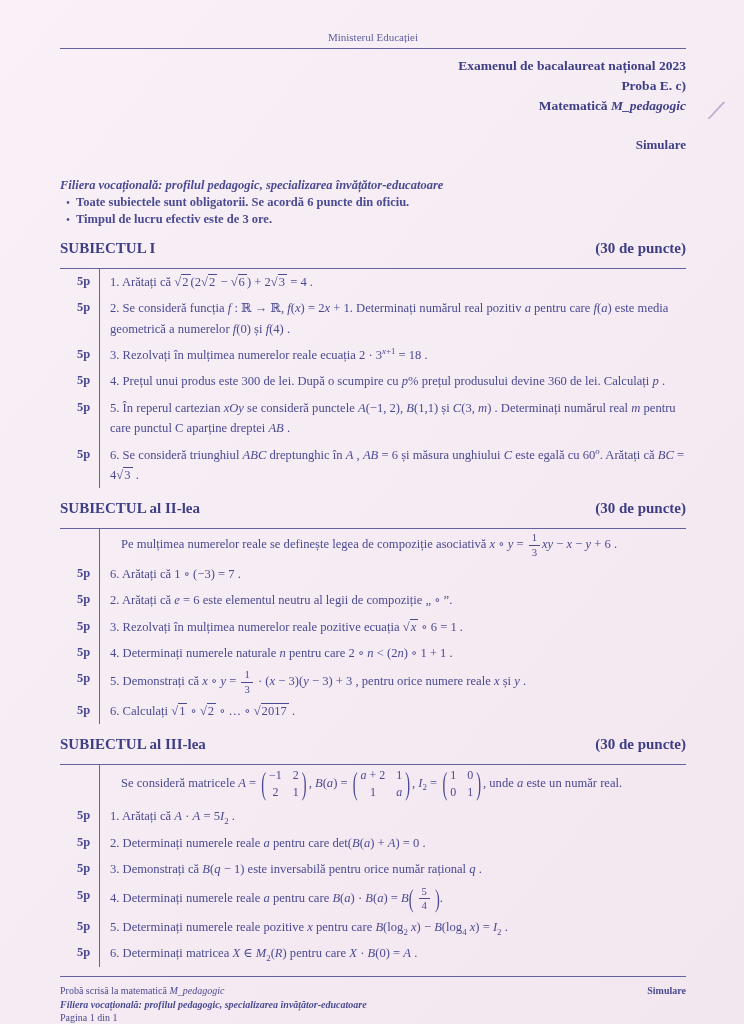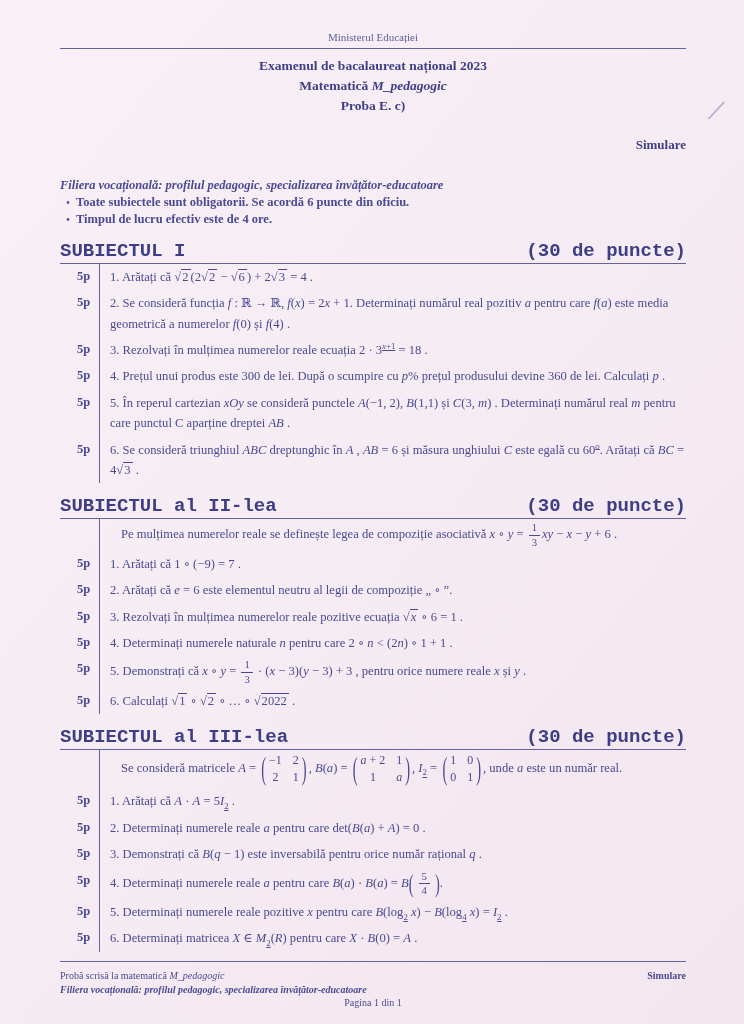--- a/index.html
+++ b/index.html
@@ -10,80 +10,80 @@
   body{
     font-family:"Liberation Serif","DejaVu Serif",serif;
     color:var(--ink);
     background:linear-gradient(130deg,#f9f1f7 0%,var(--paper) 45%,var(--paper2) 100%);
     position:relative;
   }
   .page{width:744px;height:736px;padding:30px 58px 0 60px;position:relative;}
   
   .hdr-min{text-align:center;font-size:11px;line-height:1.35;color:#5d5da0;}
   .rule{border:none;border-top:1.5px solid var(--line);margin:3px 0 7px;}
-  .hdr-title{text-align:center;font-weight:bold;font-size:13.5px;line-height:1.5;color:var(--ink-strong);}
+  .hdr-title{text-align:right;font-weight:bold;font-size:13.5px;line-height:1.5;color:var(--ink-strong);}
   .simulare{text-align:right;font-weight:bold;font-size:13px;margin-top:20px;color:var(--ink-strong);}
   
   .notes{margin-top:24px;font-size:12.5px;}
   .filiera{font-weight:bold;font-style:italic;line-height:1.4;}
   .bullet-line{font-weight:bold;line-height:1.35;display:flex;}
   .bullet-marker{width:16px;text-align:center;flex:none;font-size:10px;padding-top:2px;}
   
   .subject{margin-top:12px;}
-  .subject-head{display:flex;justify-content:space-between;font-weight:bold;font-size:19px;color:var(--ink-strong);padding-bottom:1px;border-bottom:1.8px solid var(--line);font-family:Liberation Mono, monospace;}
+  .subject-head{display:flex;justify-content:space-between;font-weight:bold;font-size:15px;color:var(--ink-strong);padding-bottom:11px;border-bottom:1.8px solid var(--line);}
   .item-row{display:flex;align-items:flex-start;}
   .pts-cell{flex:0 0 39px;font-weight:bold;font-size:12.5px;padding:5px 0 0 17px;}
   .content-cell{flex:1;border-left:1.6px solid var(--line);padding:3px 0 3px 10px;font-size:12.6px;line-height:1.62;}
   .intro-row .content-cell{padding-left:21px;}
   
   i{font-style:italic;}
-  sup,sub{font-size:0.7em;line-height:0;text-decoration:underline;}
+  sup,sub{font-size:0.7em;line-height:0;}
   .sqrt{white-space:nowrap;}
   .sqrt .rad{border-top:1.1px solid currentColor;padding:0 2px 0 1px;}
   .frac{display:inline-flex;flex-direction:column;vertical-align:middle;text-align:center;font-size:0.85em;line-height:1.05;margin:0 2px;}
   .frac .fn{padding:0 3px 1px;border-bottom:1px solid currentColor;}
   .frac .fd{padding-top:1px;}
   .mat{display:inline-flex;align-items:center;vertical-align:middle;margin:0 2px;}
   .mgrid{display:inline-grid;column-gap:11px;row-gap:1px;text-align:center;margin:0 3px;line-height:1.3;font-size:0.95em;}
   .paren{display:inline-block;font-size:1.15em;line-height:1;transform:scaleY(2.15);transform-origin:center;font-weight:400;}
   .bigpar{display:inline-flex;align-items:center;vertical-align:middle;}
   .bigpar .paren{transform:scaleY(1.8);}
   .parbody{margin:0 3px;}
   
   .footer{margin-top:9px;font-size:10px;}
   .f-line1{display:flex;justify-content:space-between;line-height:1.4;}
   .f-simulare{font-weight:bold;}
   .f-line2{font-weight:bold;font-style:italic;line-height:1.35;}
-  .f-line3{text-align:center;line-height:1.4;font-family:Liberation Serif, serif;}
+  .f-line3{text-align:left;line-height:1.4;font-family:Liberation Serif, serif;}
   
   .artifact{position:absolute;top:96px;right:26px;color:var(--artifact);font-size:26px;transform:rotate(12deg);opacity:0.55;font-family:"DejaVu Sans",sans-serif;}
 </style>
 </head>
 <body>
 
 <div class="page">
 
   <header>
     <div class="hdr-min">Ministerul Educației</div>
     <hr class="rule">
     <div class="hdr-title">Examenul de bacalaureat național 2023</div>
+    <div class="hdr-title">Proba E. c)</div>
     <div class="hdr-title">Matematică <i>M_pedagogic</i></div>
-    <div class="hdr-title">Proba E. c)</div>
     <div class="simulare">Simulare</div>
   </header>
 
   <section class="notes">
     <div class="filiera">Filiera vocațională: profilul pedagogic, specializarea învățător-educatoare</div>
     <div class="bullet-line">
       <span class="bullet-marker">•</span>
       <span>Toate subiectele sunt obligatorii. Se acordă 6 puncte din oficiu.</span>
     </div>
     <div class="bullet-line">
       <span class="bullet-marker">•</span>
-      <span>Timpul de lucru efectiv este de 4 ore.</span>
+      <span>Timpul de lucru efectiv este de 3 ore.</span>
     </div>
   </section>
 
   <main>
       <section class="subject">
         <div class="subject-head">
           <span>SUBIECTUL I</span>
           <span>(30 de puncte)</span>
         </div>
         <div class="subject-body">
@@ -121,21 +121,21 @@
         <div class="subject-body">
           <div class="item-row intro-row">
             <span class="pts-cell"></span>
             <div class="content-cell">Pe mulțimea numerelor reale se definește legea de compoziție asociativă <i>x</i> ∘ <i>y</i> = <span class="frac">
                 <span class="fn">1</span>
                 <span class="fd">3</span>
               </span><i>xy</i> − <i>x</i> − <i>y</i> + 6 .</div>
           </div>
           <div class="item-row">
             <span class="pts-cell">5p</span>
-            <div class="content-cell">1. Arătați că 1 ∘ (−9) = 7 .</div>
+            <div class="content-cell">6. Arătați că 1 ∘ (−3) = 7 .</div>
           </div>
           <div class="item-row">
             <span class="pts-cell">5p</span>
             <div class="content-cell">2. Arătați că <i>e</i> = 6 este elementul neutru al legii de compoziție „ ∘ ”.</div>
           </div>
           <div class="item-row">
             <span class="pts-cell">5p</span>
             <div class="content-cell">3. Rezolvați în mulțimea numerelor reale pozitive ecuația <span class="sqrt">√<span class="rad"><i>x</i></span></span> ∘ 6 = 1 .</div>
           </div>
           <div class="item-row">
@@ -144,21 +144,21 @@
           </div>
           <div class="item-row">
             <span class="pts-cell">5p</span>
             <div class="content-cell">5. Demonstrați că <i>x</i> ∘ <i>y</i> = <span class="frac">
                 <span class="fn">1</span>
                 <span class="fd">3</span>
               </span> · (<i>x</i> − 3)(<i>y</i> − 3) + 3 , pentru orice numere reale <i>x</i> și <i>y</i> .</div>
           </div>
           <div class="item-row">
             <span class="pts-cell">5p</span>
-            <div class="content-cell">6. Calculați <span class="sqrt">√<span class="rad">1</span></span> ∘ <span class="sqrt">√<span class="rad">2</span></span> ∘ … ∘ <span class="sqrt">√<span class="rad">2022</span></span> .</div>
+            <div class="content-cell">6. Calculați <span class="sqrt">√<span class="rad">1</span></span> ∘ <span class="sqrt">√<span class="rad">2</span></span> ∘ … ∘ <span class="sqrt">√<span class="rad">2017</span></span> .</div>
           </div>
         </div>
       </section>
       <section class="subject">
         <div class="subject-head">
           <span>SUBIECTUL al III-lea</span>
           <span>(30 de puncte)</span>
         </div>
         <div class="subject-body">
           <div class="item-row intro-row">

